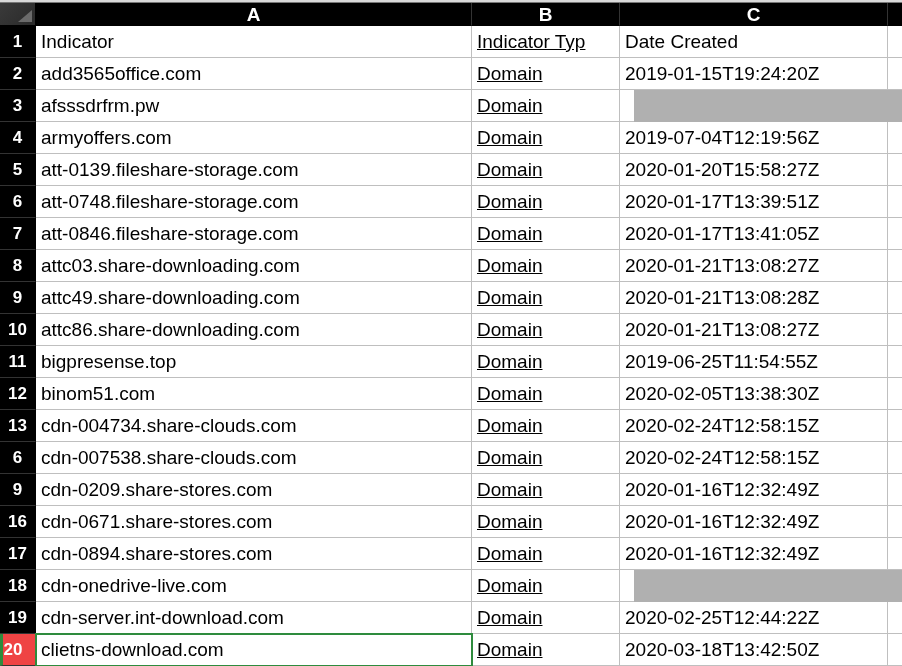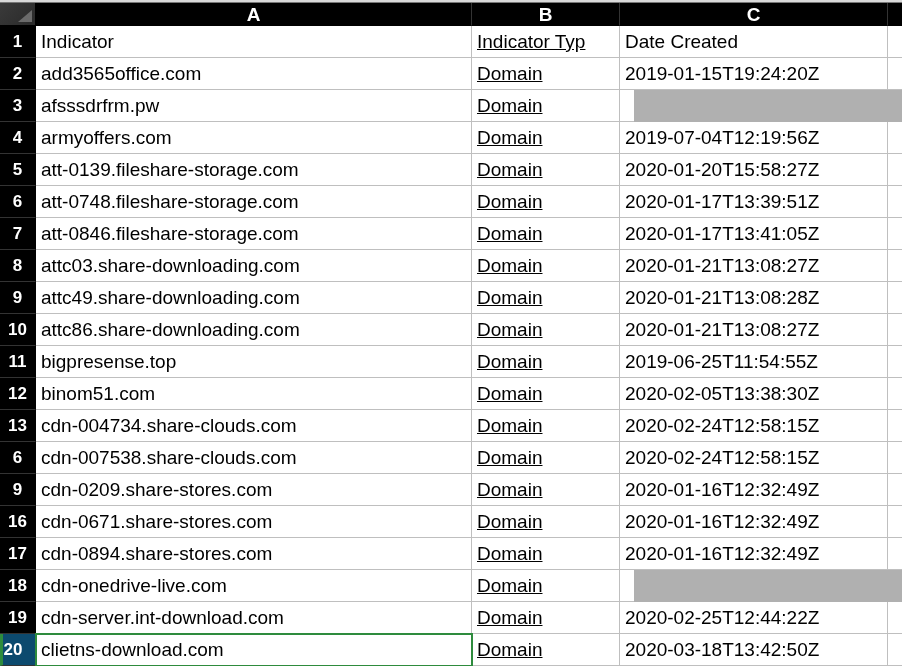--- a/index.html
+++ b/index.html
@@ -64,21 +64,21 @@
     color: #fff;
     text-align: center;
     font-weight: 700;
     font-size: 17px;
     line-height: 32px;
     border-bottom: 1px solid #333;
     border-right: 1px solid #000;
     user-select: none;
   }
   .row-head.active {
-    background: #0c4a6e;
+    background: #ef4444;
     border-left: 3px solid #2e8b3d;
     padding-right: 12px;
     flex: 0 0 36px;
   }
   .cell {
     height: 32px;
     background: #fff;
     border-right: 1px solid #bfbfbf;
     border-bottom: 1px solid #bfbfbf;
     padding: 0 5px;

